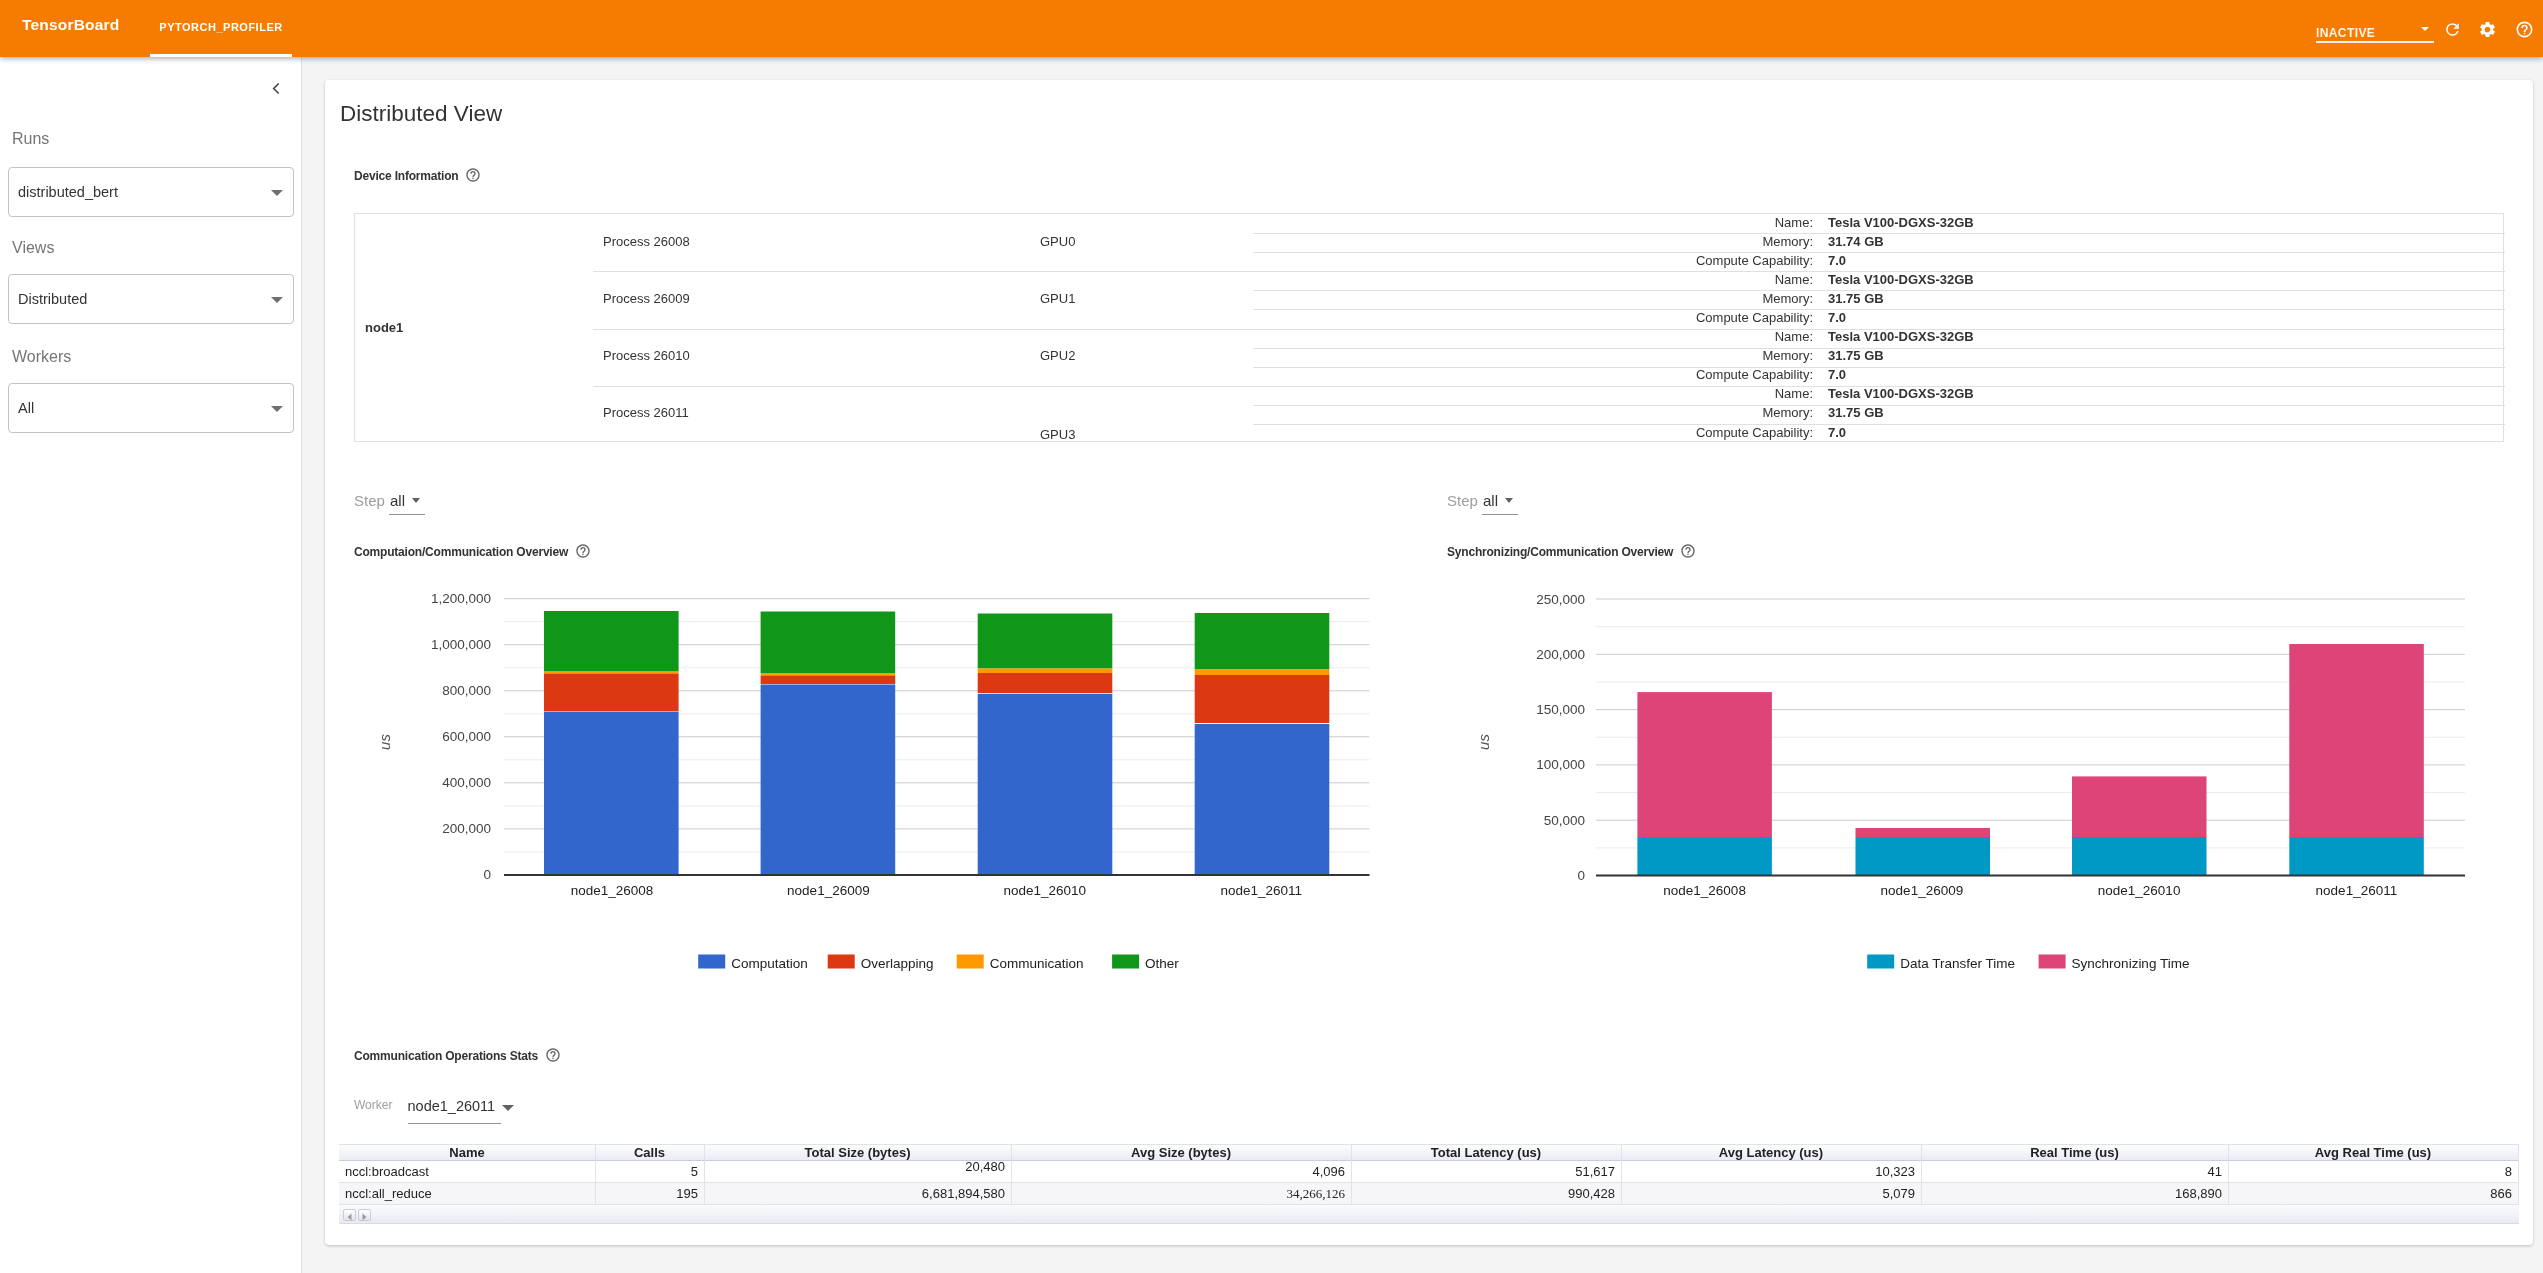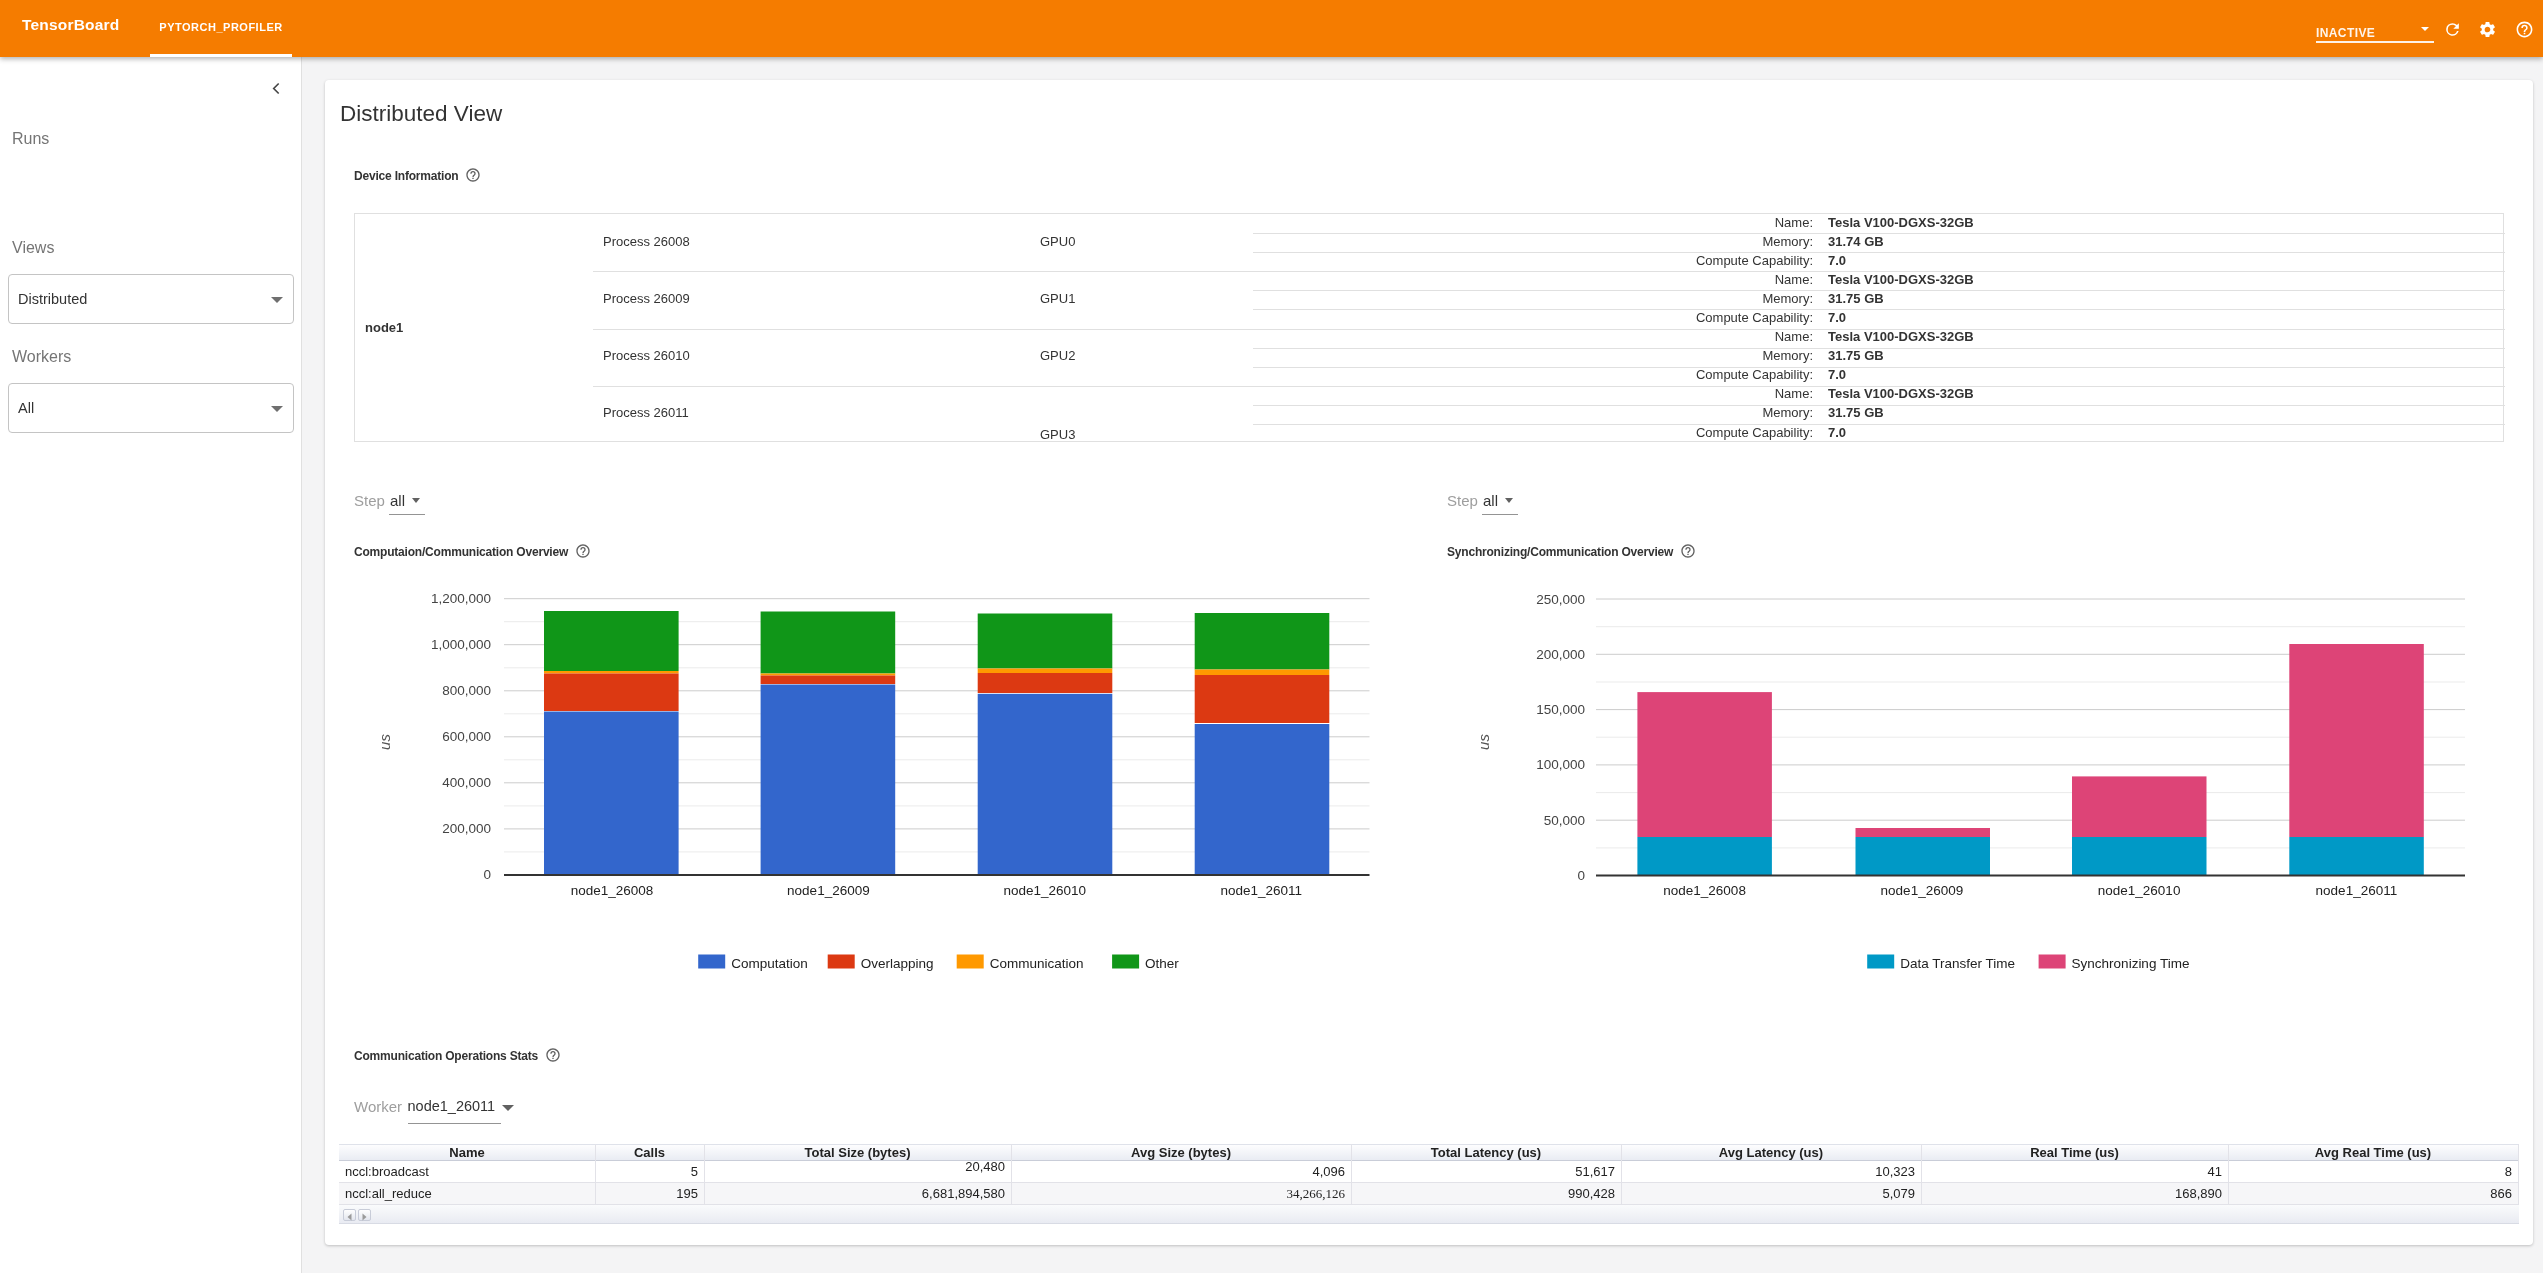--- a/index.html
+++ b/index.html
@@ -84,20 +84,21 @@
   <svg class="abs" style="left:2515px; top:20px;" width="19" height="19" viewBox="0 0 24 24" fill="#fff">
     <path d="M11 18h2v-2h-2v2zm1-16C6.48 2 2 6.48 2 12s4.48 10 10 10 10-4.48 10-10S17.52 2 12 2zm0 18c-4.41 0-8-3.59-8-8s3.59-8 8-8 8 3.59 8 8-3.59 8-8 8zm0-14a4 4 0 0 0-4 4h2c0-1.1.9-2 2-2s2 .9 2 2c0 2-3 1.75-3 5h2c0-2.25 3-2.5 3-5a4 4 0 0 0-4-4z"></path>
   </svg>
 </div>
 
 <div id="side">
   <svg class="abs" style="left:269px; top:24px;" width="15" height="15" viewBox="0 0 24 24" fill="none" stroke="#444" stroke-width="2.6">
     <polyline points="15.5,4 7.5,12 15.5,20"></polyline>
   </svg>
   <div class="sblabel" style="top:73px;">Runs</div>
+  <div class="sbsel" style="top:110px;">distributed_bert<div class="seltri"></div></div>
   <div class="sblabel" style="top:182px;">Views</div>
   <div class="sbsel" style="top:217px;">Distributed<div class="seltri"></div></div>
   <div class="sblabel" style="top:291px;">Workers</div>
   <div class="sbsel" style="top:326px;">All<div class="seltri"></div></div>
 </div>
 
 <div id="card"></div>
 <h1 class="title">Distributed View</h1>
 
 <div class="sect" style="left:354px; top:167px;">Device Information<svg class="qicon" width="16" height="16" viewBox="0 0 24 24" fill="#616161">
@@ -253,21 +254,21 @@
 <rect x="427.2" y="394.5" width="27" height="14" fill="#0099c6"></rect>
 <text x="460.2" y="408" font-size="13.5" fill="#222">Data Transfer Time</text>
 <rect x="598.6" y="394.5" width="27" height="14" fill="#dd4477"></rect>
 <text x="631.6" y="408" font-size="13.5" fill="#222">Synchronizing Time</text>
 </svg>
 
 <div class="sect" style="left:354px; top:1047px;">Communication Operations Stats<svg class="qicon" width="16" height="16" viewBox="0 0 24 24" fill="#616161">
       <path d="M11 18h2v-2h-2v2zm1-16C6.48 2 2 6.48 2 12s4.48 10 10 10 10-4.48 10-10S17.52 2 12 2zm0 18c-4.41 0-8-3.59-8-8s3.59-8 8-8 8 3.59 8 8-3.59 8-8 8zm0-14a4 4 0 0 0-4 4h2c0-1.1.9-2 2-2s2 .9 2 2c0 2-3 1.75-3 5h2c0-2.25 3-2.5 3-5a4 4 0 0 0-4-4z"></path>
     </svg></div>
 
-<div class="steplbl" style="left:354px; top:1098px; font-size:15px;text-align:center;">Worker</div>
+<div class="steplbl" style="left:354px; top:1098px; font-size:12px;text-align:center;">Worker</div>
 <div class="stepval" style="left:407.5px; top:1098px; font-size:14.5px;">node1_26011</div>
 <div class="striangle" style="left:502px; top:1105px; border-left-width:6px; border-right-width:6px; border-top-width:6px;"></div>
 <div class="stepline" style="left:407.5px; top:1123px; width:93.5px;"></div>
 
 <div id="ctable">
 <div class="hrow"></div>
 <div class="hcell" style="left:0px; width:256px;">Name</div>
 <div class="hcell" style="left:256px; width:109px;">Calls</div>
 <div class="hcell" style="left:365px; width:307px;">Total Size (bytes)</div>
 <div class="hcell" style="left:672px; width:340px;">Avg Size (bytes)</div>

